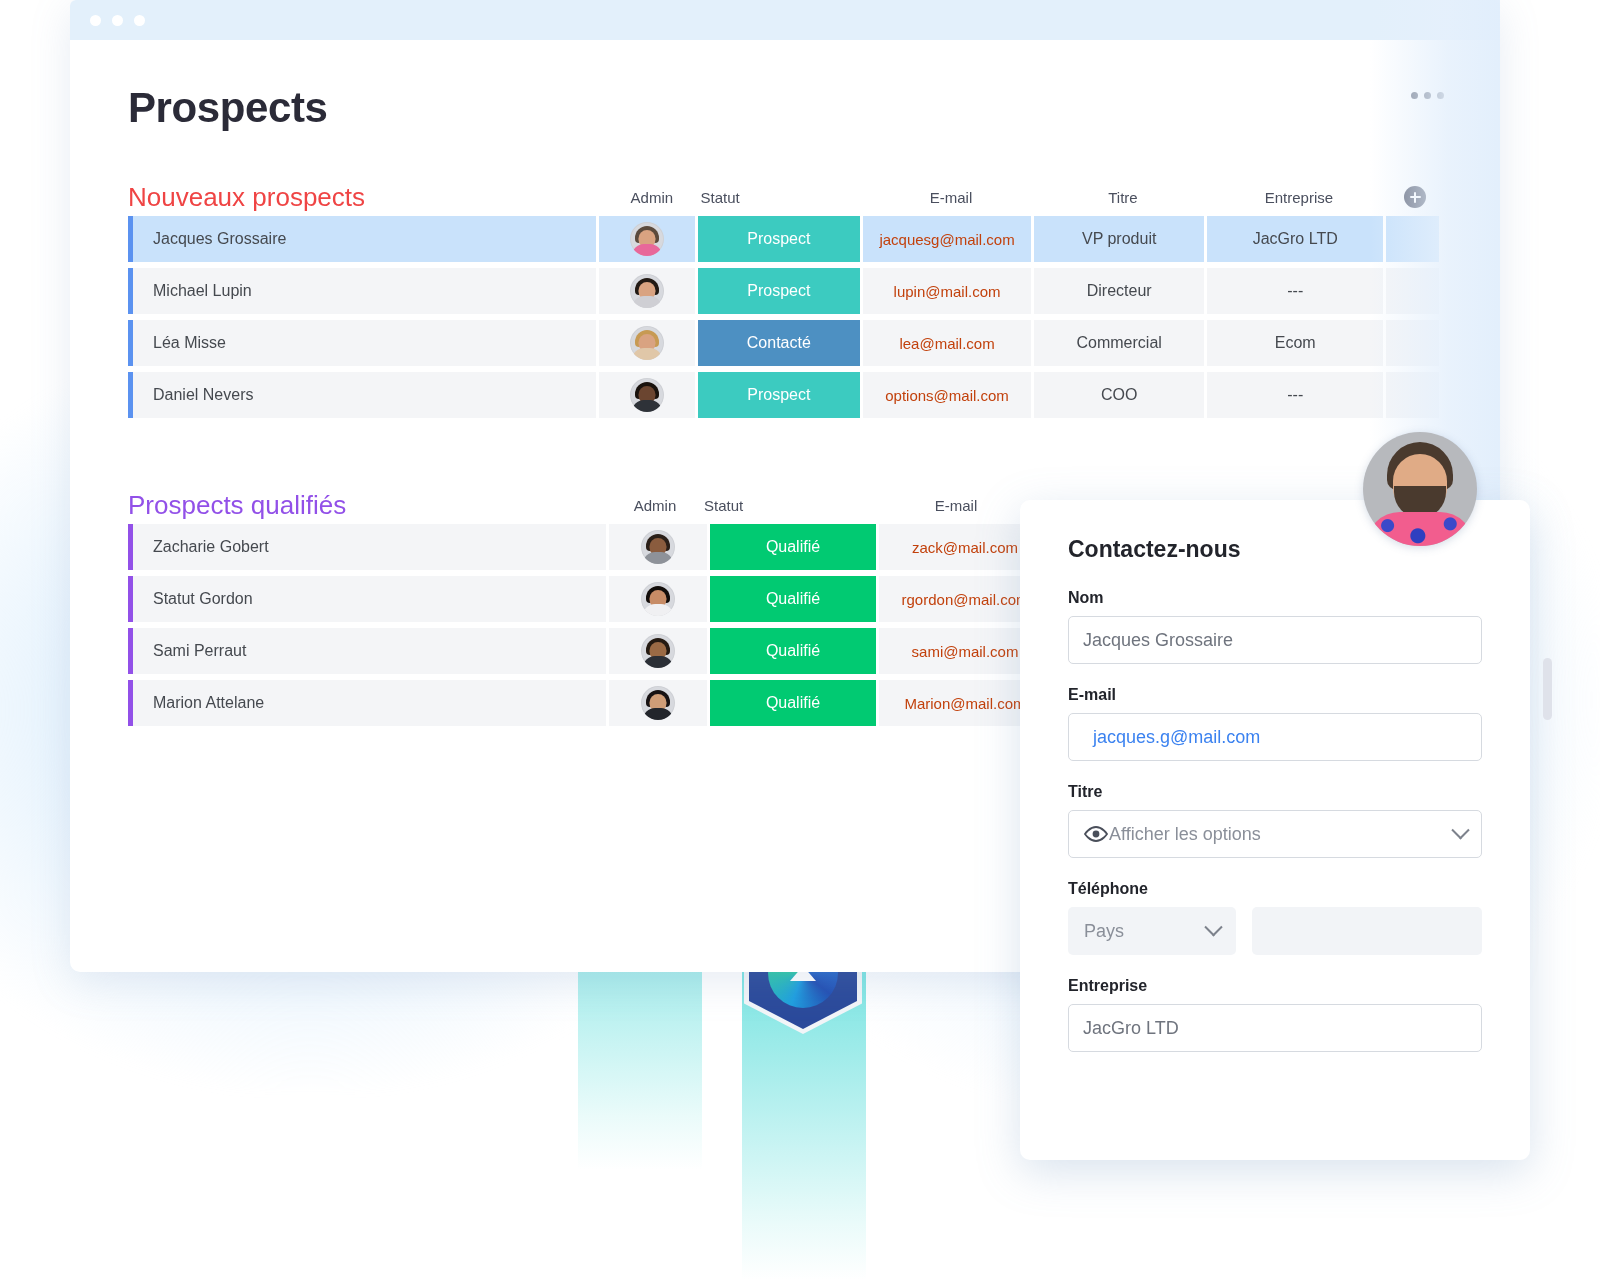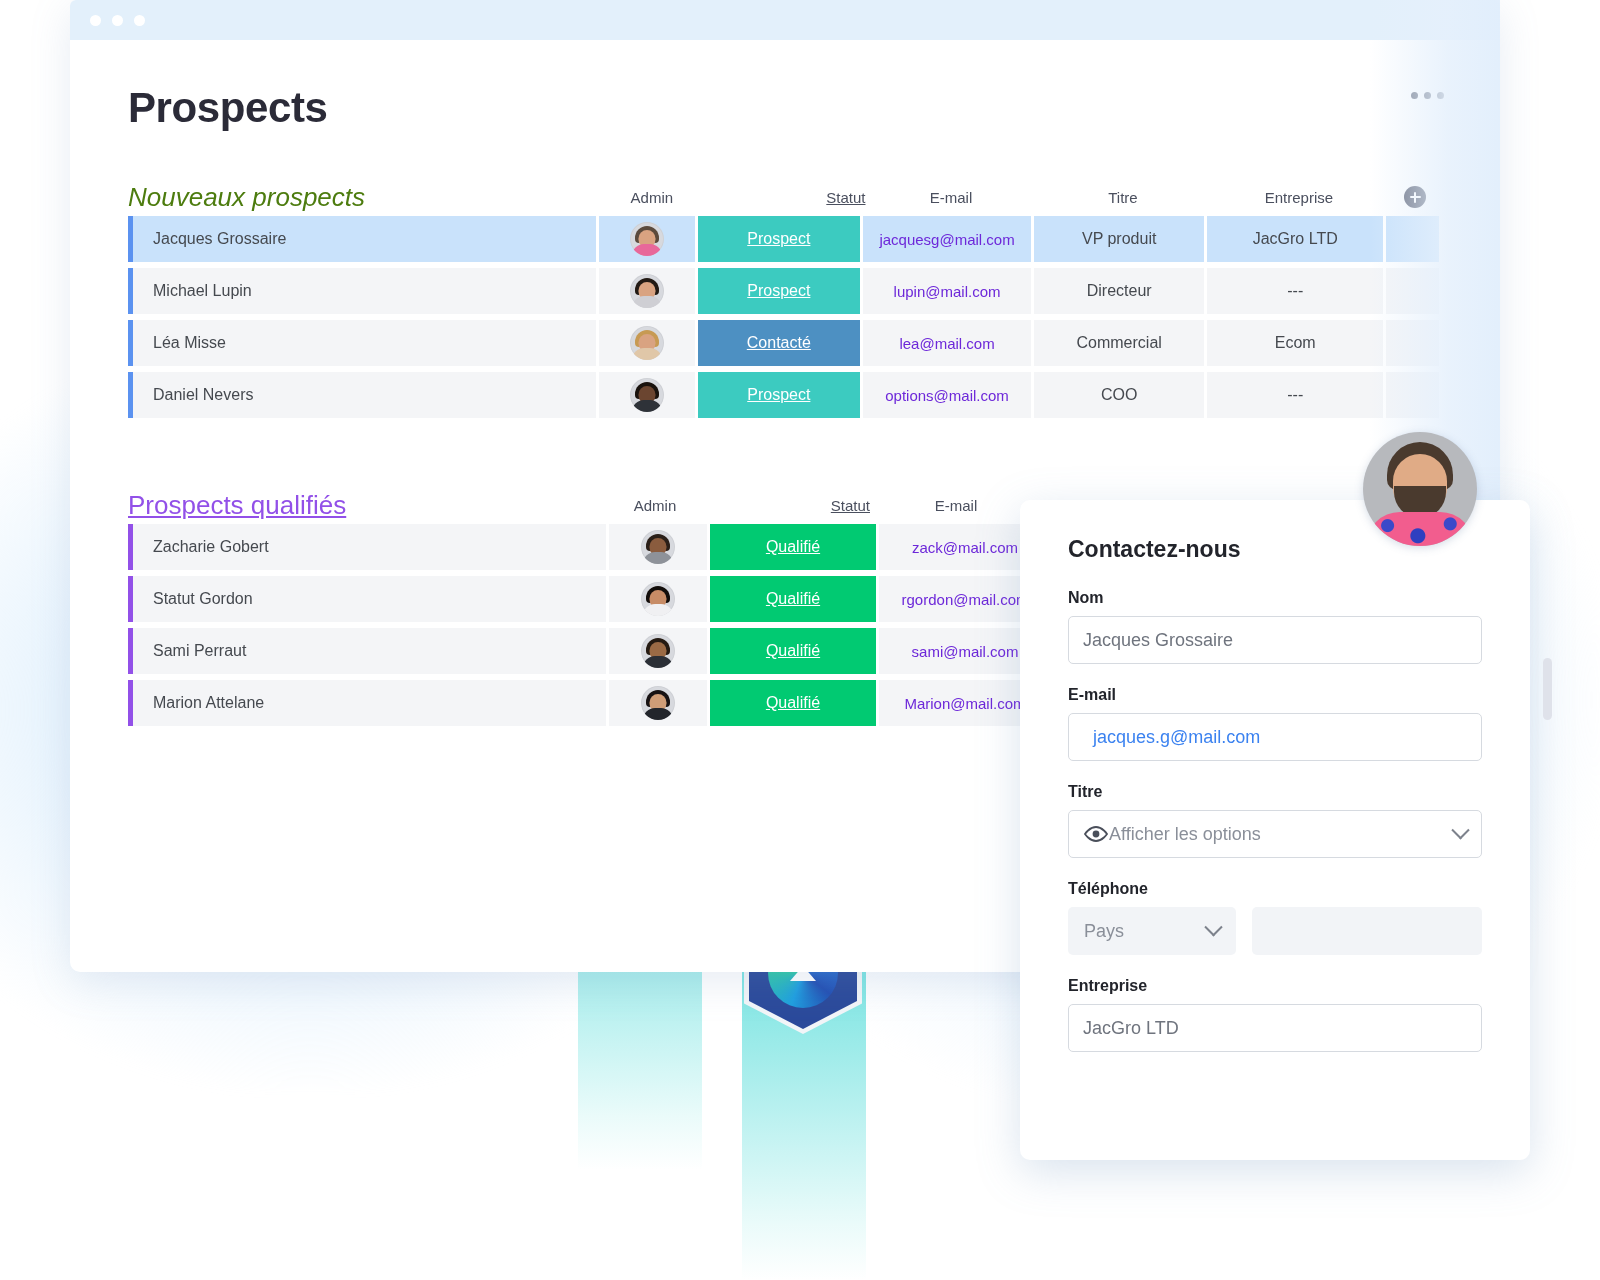--- a/index.html
+++ b/index.html
@@ -108,26 +108,26 @@
 
   
   .board { margin-top: 46px; }
   .board.second { margin-top: 68px; }
 
   .board-head {
     display: flex; align-items: center; height: 38px;
     font-size: 16px; color: #4c5161;
   }
   .board-title { font-size: 26px; }
-  .board-title.blue { color: #4d7c0f; font-style: italic; }
-  .board-title.purple { color: #9250e8; text-decoration: underline; }
+  .board-title.blue { color: #ef4444; }
+  .board-title.purple { color: #9250e8; }
 
   .c-name   { width: 478px; }
   .c-admin  { width: 98px;  text-align: center; }
-  .c-statut { width: 166px; text-align: right; text-decoration: underline; }
+  .c-statut { width: 166px; text-align: left; }
   .c-email  { width: 172px; text-align: center; }
   .c-titre  { width: 174px; text-align: center; }
   .c-entre  { width: 180px; text-align: center; }
   .c-plus   { width: 54px;  text-align: center; }
 
   .head-cell { font-size: 15px; color: #4a4f5e; }
 
   .plus-btn {
     width: 22px; height: 22px; border-radius: 50%;
     background: #5c6275; color: #fff; margin: 0 auto;
@@ -151,21 +151,21 @@
   .cell.name {
     justify-content: flex-start; padding-left: 20px; position: relative;
     border-left: 5px solid transparent;
   }
   .row.blue  .cell.name { border-left-color: #5b92f0; }
   .row.purple .cell.name { border-left-color: #9250e8; }
 
   .row.selected .cell { background: #c9e2fb; }
   .row.selected .cell.name { background: #c9e2fb; }
 
-  .cell.email { color: #6d28d9; font-size: 15px; }
+  .cell.email { color: #c2410c; font-size: 15px; }
   .cell.status { color: #ffffff; font-size: 16px; margin-right: 3px; }
   .st-prospect { background: #3ccbc0 !important; }
   .st-contacte { background: #4d90c2 !important; }
   .st-qualifie { background: #01ca72 !important; }
 
   .avatar {
     width: 34px; height: 34px; border-radius: 50%;
     background: #d7d9de; overflow: hidden; position: relative;
     box-shadow: inset 0 0 0 1px rgba(0,0,0,.04);
   }

